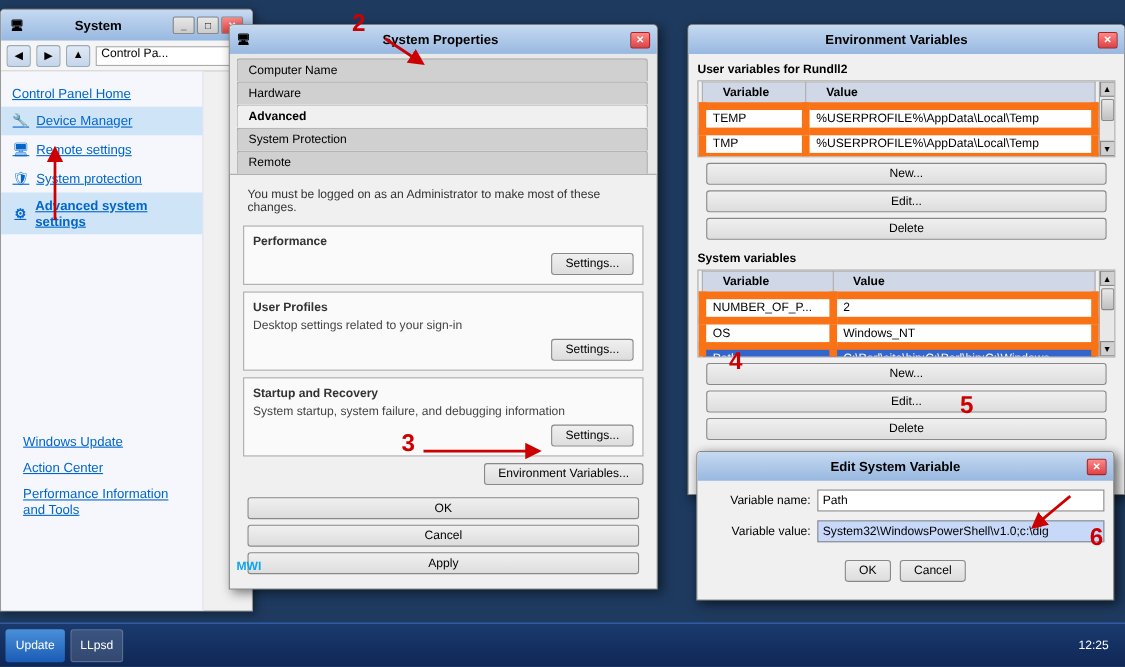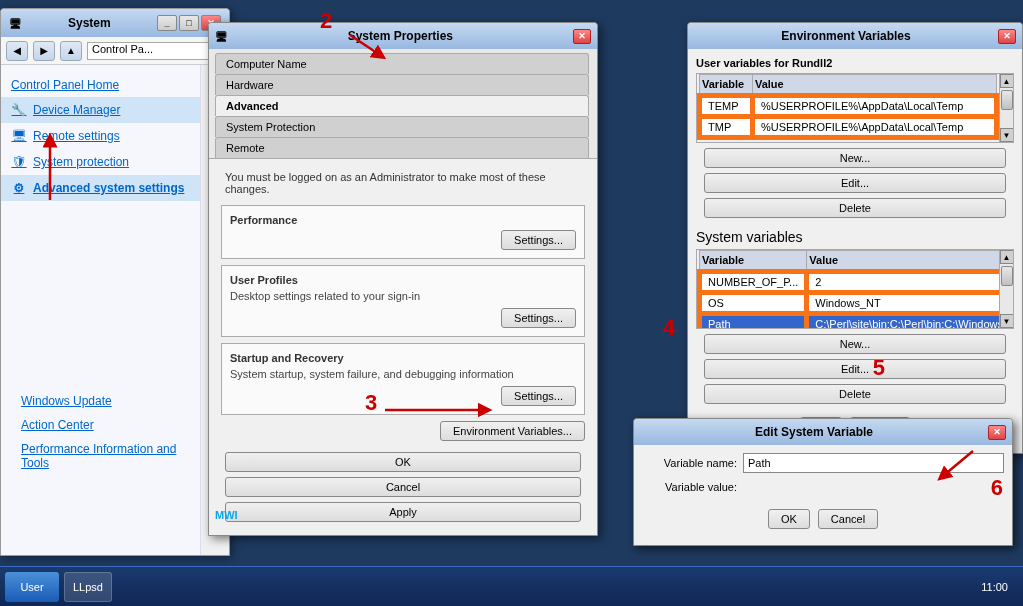--- a/index.html
+++ b/index.html
@@ -151,21 +151,21 @@
       height: 18px;
       padding: 0 4px;
       font-size: 11px;
     }
 
     
     .sidebar {
       position: absolute;
       top: 56px;
       left: 0;
-      width: 200px;
+      width: 184px;
       bottom: 0;
       background: #f5f7fc;
       border-right: 1px solid #dde;
       padding: 8px 0;
     }
 
     .sidebar-link {
       display: flex;
       align-items: center;
       padding: 5px 10px;
@@ -207,21 +207,21 @@
       border-radius: 4px 4px 0 0;
       box-shadow: 3px 3px 10px rgba(0,0,0,0.5);
       z-index: 5;
     }
 
     
     .dialog-envvars {
       position: absolute;
       top: 22px;
       right: 0;
-      width: 336px;
+      width: 398px;
       background: #f0f0f0;
       border: 1px solid #888;
       border-radius: 4px 4px 0 0;
       box-shadow: 3px 3px 10px rgba(0,0,0,0.5);
       z-index: 6;
     }
 
     
     .dialog-editsysvar {
       position: absolute;
@@ -342,27 +342,27 @@
     
     .var-table {
       width: 100%;
       border-collapse: collapse;
       font-size: 11px;
     }
 
     .var-table th {
       background: #d0d8e8;
       border: 1px solid #aaa;
-      padding: 3px 2px;
+      padding: 3px 18px;
       text-align: left;
       font-weight: bold;
     }
 
     .var-table td {
-      border: 5px solid #f97316;
+      border: 7px solid #f97316;
       padding: 2px 6px;
       background: white;
     }
 
     .var-table tr.selected td {
       background: #3366cc;
       color: white;
     }
 
     .table-scroll-wrapper {
@@ -666,21 +666,21 @@
           <div class="scroll-arrow" style="margin-top:auto;">▼</div>
         </div>
       </div>
 
       <div class="btn-row">
         <button class="btn">New...</button>
         <button class="btn">Edit...</button>
         <button class="btn">Delete</button>
       </div>
 
-      <div style="font-size:14px; font-weight:normal; margin: 6px 0 4px 0;">System variables</div>
+      <div style="font-size:11px; font-weight:bold; margin: 6px 0 4px 0;">System variables</div>
 
       <div class="table-scroll-wrapper" style="height:80px;">
         <div class="table-scroll-inner">
           <table class="var-table">
             <thead>
               <tr>
                 <th>Variable</th>
                 <th>Value</th>
               </tr>
             </thead>
@@ -729,20 +729,21 @@
       <span style="flex:1; text-align:center;">Edit System Variable</span>
       <div class="dialog-close">✕</div>
     </div>
     <div class="dialog-body">
       <div class="form-row">
         <span class="form-label">Variable name:</span>
         <input class="form-input" type="text" value="Path" readonly="" style="">
       </div>
       <div class="form-row">
         <span class="form-label">Variable value:</span>
+        <input class="form-input highlighted" type="text" value="System32\WindowsPowerShell\v1.0;c:\dig" style="">
       </div>
       <div class="btn-row-center">
         <button class="btn">OK</button>
         <button class="btn">Cancel</button>
       </div>
     </div>
   </div>
 
   <div class="annotation" style="top: 8px; left: 320px;">
     <span>2</span>
@@ -798,21 +799,21 @@
       <marker id="arrowhead6" markerWidth="6" markerHeight="6" refX="3" refY="3" orient="auto">
         <polygon points="0 0, 6 3, 0 6" fill="#cc0000"></polygon>
       </marker>
     </defs>
   </svg>
 
 </div>
 
 <div class="taskbar">
   <div class="taskbar-start">
-    <span>User</span>
+    <span>Update</span>
   </div>
   <div class="taskbar-item">
     <span>LLpsd</span>
   </div>
   <div class="taskbar-tray">
-    <span>11:00</span>
+    <span>12:25</span>
   </div>
 </div>
 
 </body></html>

